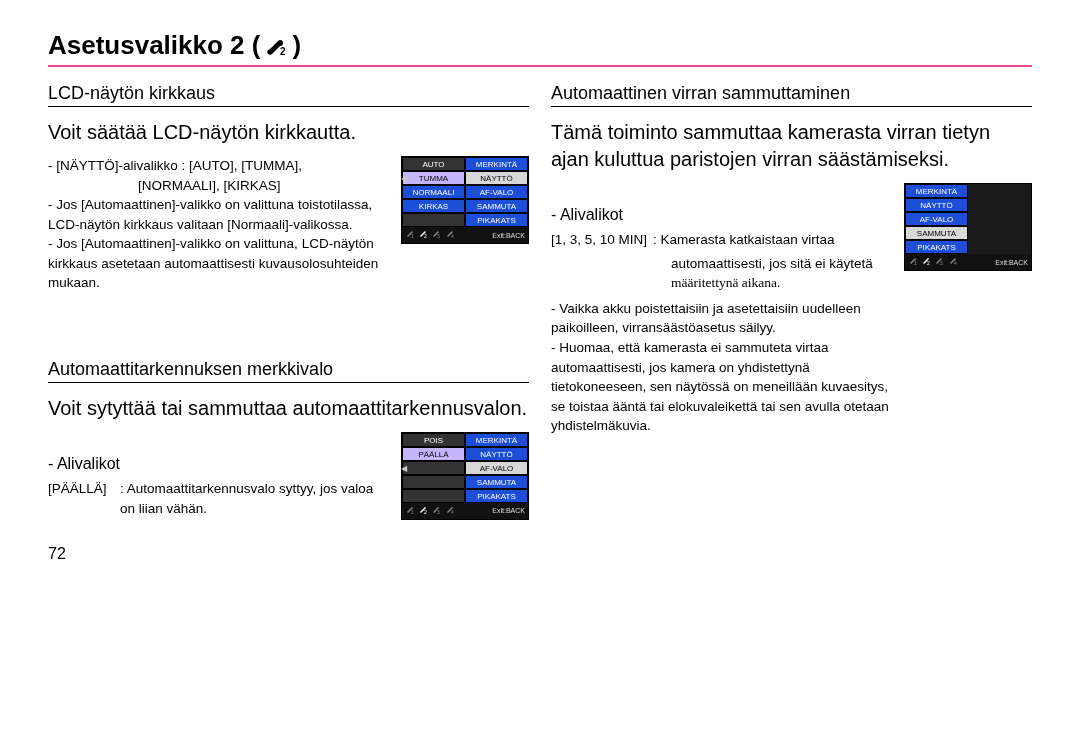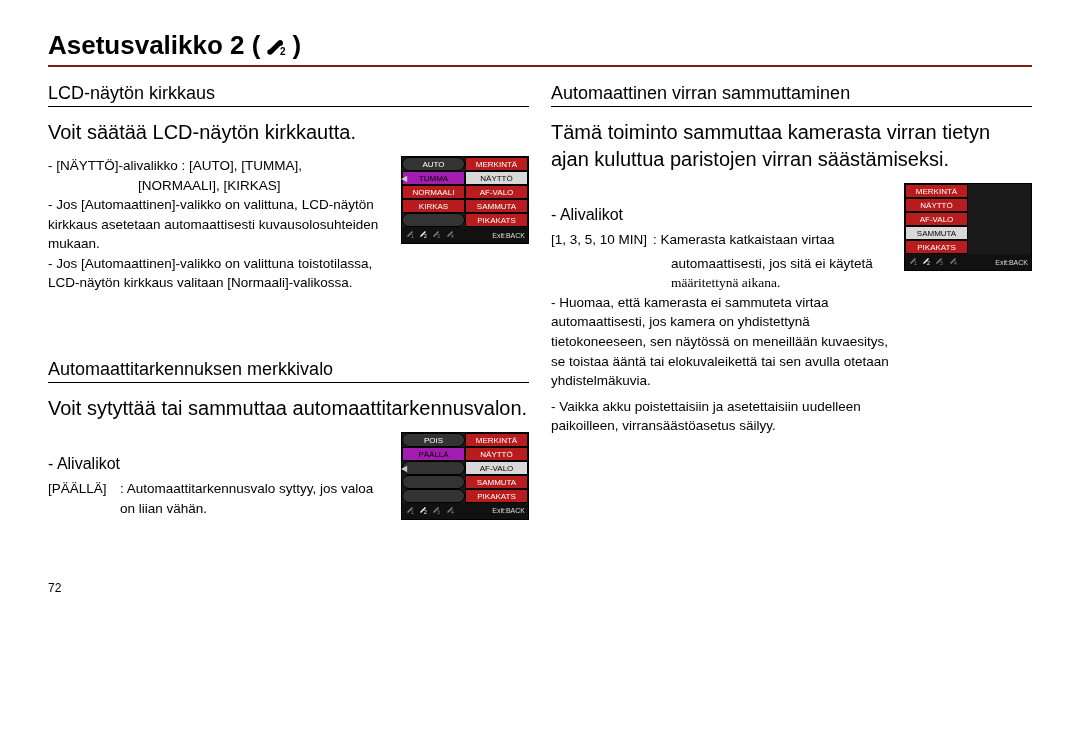--- a/index.html
+++ b/index.html
@@ -11,21 +11,21 @@
     width: 1080px;
     height: 746px;
     box-sizing: border-box;
   }
   .page {
     padding: 30px 48px 20px 48px;
   }
   .title {
     font-size: 26px;
     font-weight: bold;
-    border-bottom: 2px solid #7f1d1d;
+    border-bottom: 2px solid #ec4899;
     padding-bottom: 4px;
     margin-bottom: 10px;
     display: flex;
     align-items: center;
     gap: 4px;
   }
   .title svg { vertical-align: -3px; }
   .columns {
     display: flex;
     gap: 22px;
@@ -68,24 +68,24 @@
   }
   .menu-col { width: 50%; }
   .menu-cell {
     height: 14px;
     line-height: 14px;
     text-align: center;
     border: 1px solid #000;
     box-sizing: border-box;
     position: relative;
   }
-  .dark { background:#333; color:#fff;border-radius:7px;}
-  .mid  { background:#b91c1c; color:#fff;}
+  .dark { background:#333; color:#fff;}
+  .mid  { background:#1d4ed8; color:#fff;}
   .light{ background:#d8d8d8; color:#000;}
-  .hilite { background:#a21caf; color:#000;}
+  .hilite { background:#c4b5fd; color:#000;}
   .arrow-left::before {
     content:"◀";
     position:absolute;
     left:-2px;
     top:0;
     font-size:8px;
     color:#ccc;
   }
   .arrow-down::before {
     content:"▼";
@@ -102,22 +102,22 @@
     padding:2px 3px;
     background:#111;
     height:16px;
     box-sizing:border-box;
   }
   .footer-icons svg { margin-right:1px;}
   .footer-exit { font-size:7px; color:#ddd;}
   .af-block-wrap { display:flex; gap:10px; align-items:flex-start; }
   .af-text { flex:1; font-size:13.5px; line-height:1.45;}
   .pagenum {
-    font-size: 12px;
-    margin-top: 59px;
+    font-size: 16px;
+    margin-top: 23px;
   }
   .def-row { display:flex; gap:6px; margin-bottom:4px;}
   .def-key { min-width: 88px; white-space:nowrap;}
   .w-auto { min-width: 66px;}
 </style>
 </head>
 <body>
 
 <div class="page">
   <div class="title">
@@ -132,22 +132,22 @@
   <div class="columns">
 
     <div class="col">
       <div class="section-heading">LCD-näytön kirkkaus</div>
       <p class="body-text">Voit säätää LCD-näytön kirkkautta.</p>
 
       <div class="row-block">
         <div class="text-area">
           <div class="item">- [NÄYTTÖ]-alivalikko : [AUTO], [TUMMA],</div>
           <div class="item indent-sub">[NORMAALI], [KIRKAS]</div>
+          <div class="item">- Jos [Automaattinen]-valikko on valittuna toistotilassa, LCD-näytön kirkkaus valitaan [Normaali]-valikossa.</div>
           <div class="item">- Jos [Automaattinen]-valikko on valittuna, LCD-näytön kirkkaus asetetaan automaattisesti kuvausolosuhteiden mukaan.</div>
-          <div class="item">- Jos [Automaattinen]-valikko on valittuna toistotilassa, LCD-näytön kirkkaus valitaan [Normaali]-valikossa.</div>
         </div>
 
         <div class="menuscreen">
           <div class="menu-body">
             <div class="menu-col">
               <div class="menu-cell dark">AUTO</div>
               <div class="menu-cell hilite arrow-left">TUMMA</div>
               <div class="menu-cell mid">NORMAALI</div>
               <div class="menu-cell mid">KIRKAS</div>
               <div class="menu-cell dark"></div>
@@ -248,22 +248,22 @@
 
       <div class="row-block">
         <div class="text-area">
           <div class="submenu-label">- Alivalikot</div>
           <div class="def-row">
             <span class="def-key">[1, 3, 5, 10 MIN]</span>
             <span>: Kamerasta katkaistaan virtaa</span>
           </div>
           <div style="padding-left:120px;">automaattisesti, jos sitä ei käytetä</div>
           <div style="padding-left:120px;font-family:Liberation Serif, serif;">määritettynä aikana.</div>
+          <div class="item" style="margin-top:6px;">- Vaikka akku poistettaisiin ja asetettaisiin uudelleen paikoilleen, virransäästöasetus säilyy.</div>
           <div class="item">- Huomaa, että kamerasta ei sammuteta virtaa automaattisesti, jos kamera on yhdistettynä tietokoneeseen, sen näytössä on meneillään kuvaesitys, se toistaa ääntä tai elokuvaleikettä tai sen avulla otetaan yhdistelmäkuvia.</div>
-          <div class="item" style="margin-top:6px;">- Vaikka akku poistettaisiin ja asetettaisiin uudelleen paikoilleen, virransäästöasetus säilyy.</div>
         </div>
 
         <div class="menuscreen">
           <div class="menu-body">
             <div class="menu-col">
               <div class="menu-cell mid">MERKINTÄ</div>
               <div class="menu-cell mid">NÄYTTÖ</div>
               <div class="menu-cell mid">AF-VALO</div>
               <div class="menu-cell light">SAMMUTA</div>
               <div class="menu-cell mid">PIKAKATS</div>

